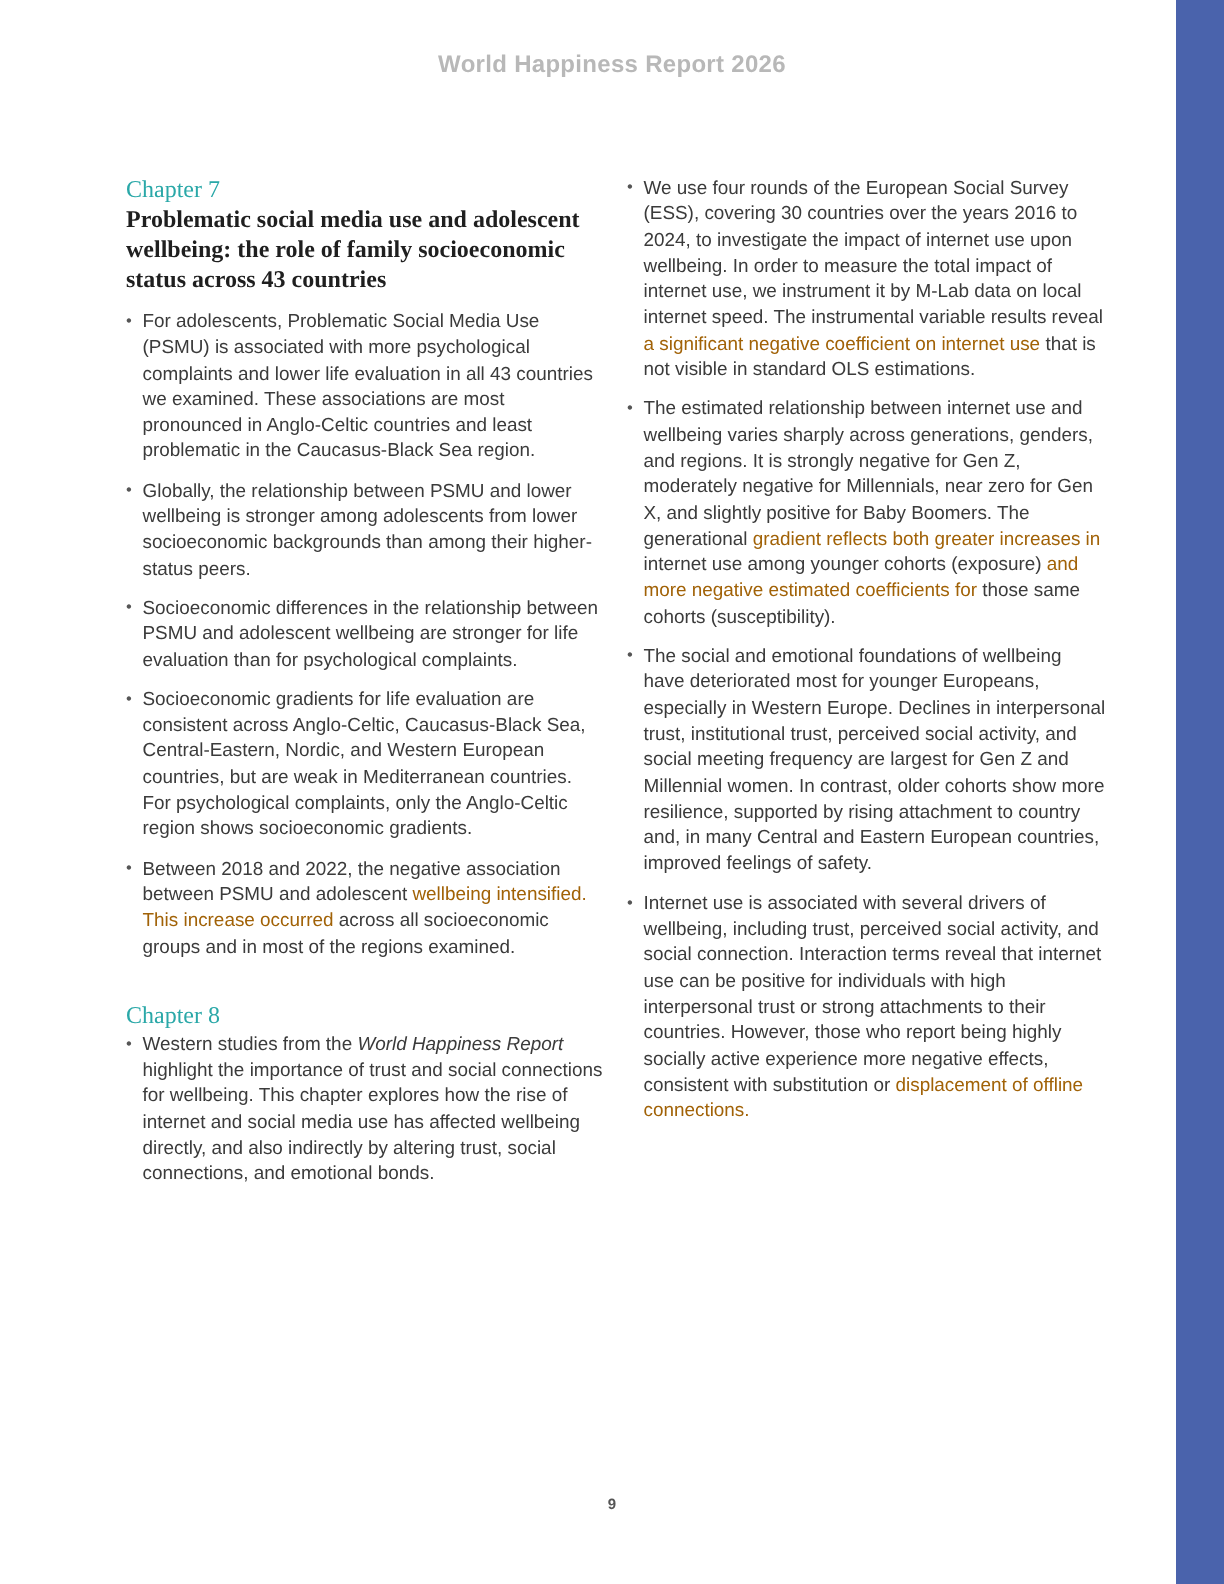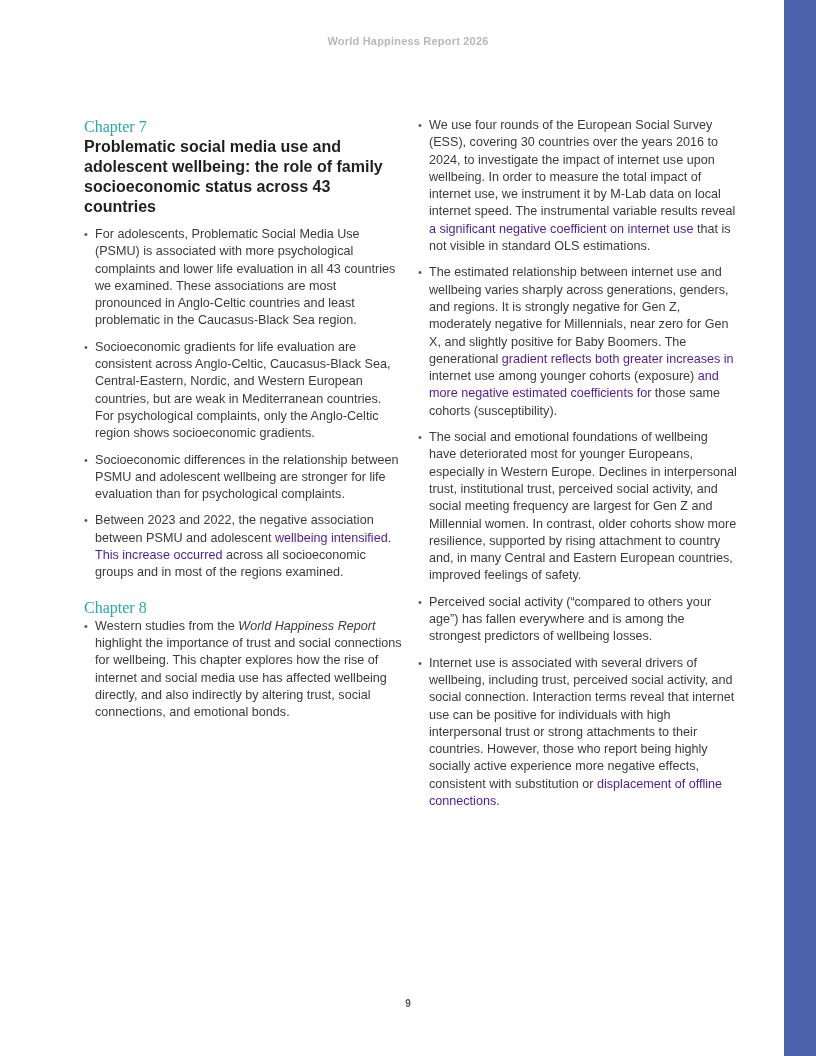--- a/index.html
+++ b/index.html
@@ -8,77 +8,78 @@
     background: #ffffff;
     font-family: "Liberation Sans", "DejaVu Sans", sans-serif;
     color: #3b3b3b;
   }
   .side-bar {
     position: absolute; left: 784px; top: 0; width: 32px; height: 1056px;
     background: #4a63ac;
   }
   .running-head {
     position: absolute; top: 35px; left: 0; width: 816px; text-align: center;
-    font-size: 11px; font-weight: bold; color: #b8b8b8; letter-spacing: 0.2px;
+    font-size: 16px; font-weight: bold; color: #b8b8b8; letter-spacing: 0.2px;
   }
   .page-number {
     position: absolute; top: 998px; left: 0; width: 816px; text-align: center;
     font-size: 10px; font-weight: bold; color: #555;
   }
   .col { position: absolute; width: 318px; }
   .col-left { left: 84px; top: 117px; }
   .col-right { left: 418px; top: 117px; width: 320px; }
   .chapter-label {
     color: #2aa8a8; font-size: 16px; line-height: 20px; margin: 0; font-family: Liberation Serif, serif;
   }
   .chapter-title {
     color: #1f1f1f; font-size: 16px; font-weight: bold; line-height: 20px;
     margin: 0 0 9px 0;
+    font-family: Liberation Serif, serif;
   }
   ul.bullets { list-style: none; margin: 0; padding: 0; }
   ul.bullets li {
     position: relative; padding-left: 11px; font-size: 12.6px; line-height: 17.3px;
     margin-bottom: 9px; color: #3b3b3b;
   }
   ul.bullets li::before {
     content: "\2022"; position: absolute; left: 0; top: 0; color: #555; font-size: 11px;
   }
-  .light { color: #4c1d95; }
+  .light { color: #a16207; }
   .ital { font-style: italic; }
   .chapter-block + .chapter-block { margin-top: 26px; }
 </style>
 </head>
 <body>
 
 <div class="side-bar"></div>
 <div class="running-head">World Happiness Report 2026</div>
 
 <div class="col col-left">
   <div class="chapter-block">
     <p class="chapter-label">Chapter 7</p>
     <p class="chapter-title">Problematic social media use and adolescent wellbeing: the role of family socioeconomic status across 43 countries</p>
     <ul class="bullets">
       <li><span>For adolescents, Problematic Social Media Use (PSMU) is associated with more psychological complaints and lower life evaluation in all 43 countries we examined. These associations are most pronounced in Anglo-Celtic countries and least problematic in the Caucasus-Black Sea region.</span></li>
+      <li><span>Globally, the relationship between PSMU and lower wellbeing is stronger among adolescents from lower socioeconomic backgrounds than among their higher-status peers.</span></li>
+      <li><span>Socioeconomic differences in the relationship between PSMU and adolescent wellbeing are stronger for life evaluation than for psychological complaints.</span></li>
       <li><span>Socioeconomic gradients for life evaluation are consistent across Anglo-Celtic, Caucasus-Black Sea, Central-Eastern, Nordic, and Western European countries, but are weak in Mediterranean countries. For psychological complaints, only the Anglo-Celtic region shows socioeconomic gradients.</span></li>
-      <li><span>Socioeconomic differences in the relationship between PSMU and adolescent wellbeing are stronger for life evaluation than for psychological complaints.</span></li>
-      <li><span>Between 2023 and 2022, the negative association between PSMU and adolescent </span><span class="light">wellbeing intensified. This increase occurred</span><span> across all socioeconomic groups and in most of the regions examined.</span></li>
+      <li><span>Between 2018 and 2022, the negative association between PSMU and adolescent </span><span class="light">wellbeing intensified. This increase occurred</span><span> across all socioeconomic groups and in most of the regions examined.</span></li>
     </ul>
   </div>
 
-  <div class="chapter-block" style="margin-top:16px">
+  <div class="chapter-block" style="margin-top:28px">
     <p class="chapter-label">Chapter 8</p>
     <ul class="bullets">
       <li><span>Western studies from the </span><span class="ital">World Happiness Report</span><span> highlight the importance of trust and social connections for wellbeing. This chapter explores how the rise of internet and social media use has affected wellbeing directly, and also indirectly by altering trust, social connections, and emotional bonds.</span></li>
     </ul>
   </div>
 </div>
 
 <div class="col col-right">
   <ul class="bullets">
     <li><span>We use four rounds of the European Social Survey (ESS), covering 30 countries over the years 2016 to 2024, to investigate the impact of internet use upon wellbeing. In order to measure the total impact of internet use, we instrument it by M-Lab data on local internet speed. The instrumental variable results reveal </span><span class="light">a significant negative coefficient on internet use</span><span> that is not visible in standard OLS estimations.</span></li>
     <li><span>The estimated relationship between internet use and wellbeing varies sharply across generations, genders, and regions. It is strongly negative for Gen Z, moderately negative for Millennials, near zero for Gen X, and slightly positive for Baby Boomers. The generational </span><span class="light">gradient reflects both greater increases in</span><span> internet use among younger cohorts (exposure) </span><span class="light">and more negative estimated coefficients for</span><span> those same cohorts (susceptibility).</span></li>
     <li><span>The social and emotional foundations of wellbeing have deteriorated most for younger Europeans, especially in Western Europe. Declines in interpersonal trust, institutional trust, perceived social activity, and social meeting frequency are largest for Gen Z and Millennial women. In contrast, older cohorts show more resilience, supported by rising attachment to country and, in many Central and Eastern European countries, improved feelings of safety.</span></li>
-    <li><span>Perceived social activity (“compared to others your age”) has fallen everywhere and is among the strongest predictors of wellbeing losses.</span></li>
     <li><span>Internet use is associated with several drivers of wellbeing, including trust, perceived social activity, and social connection. Interaction terms reveal that internet use can be positive for individuals with high interpersonal trust or strong attachments to their countries. However, those who report being highly socially active experience more negative effects, consistent with substitution or </span><span class="light">displacement of offline connections.</span></li>
   </ul>
 </div>
 
 <div class="page-number">9</div>
 
 </body></html>

